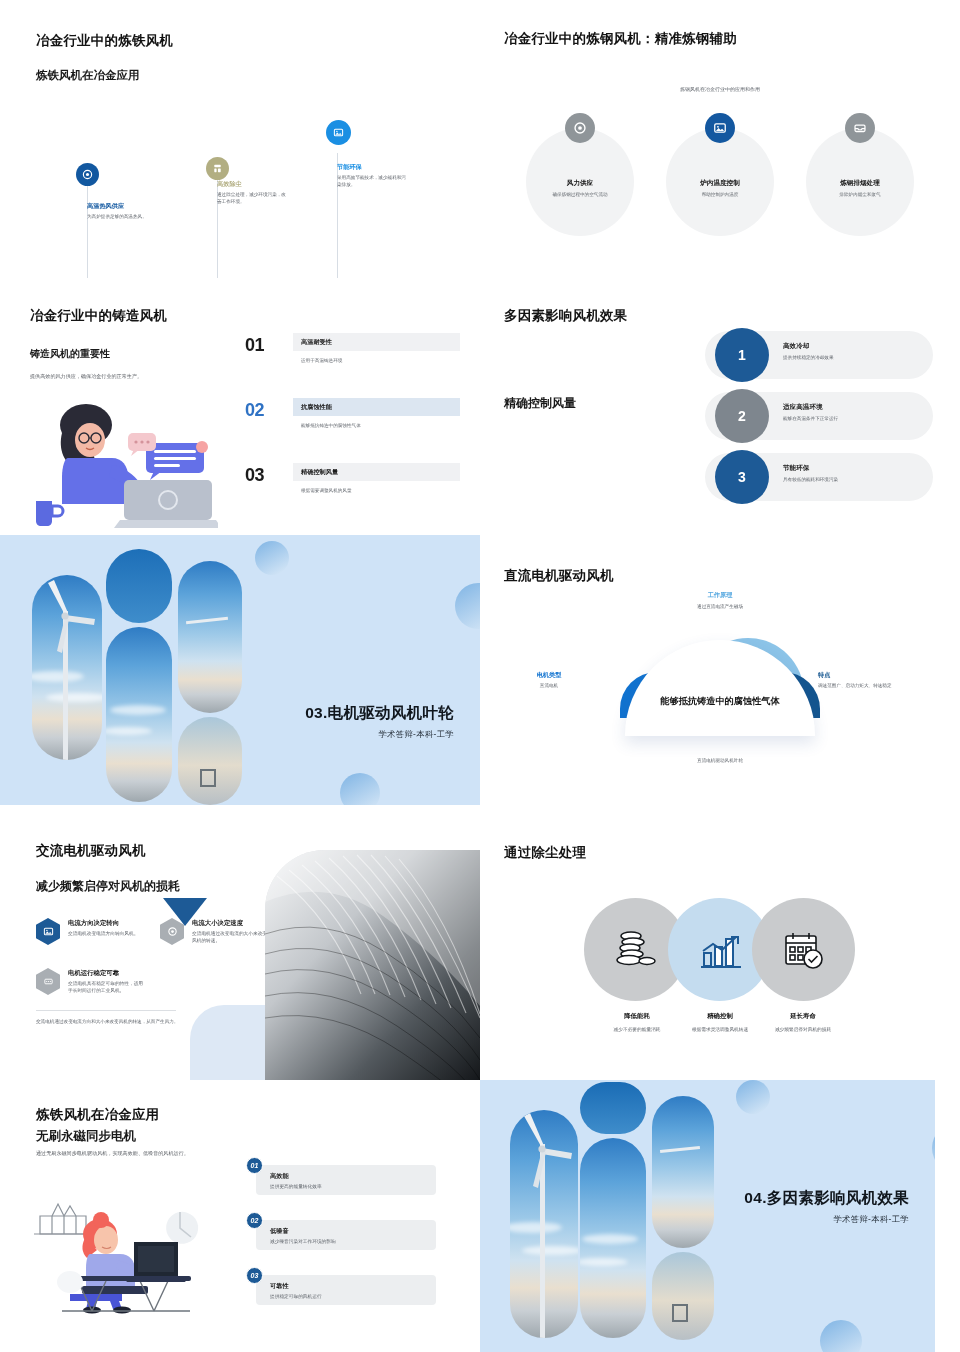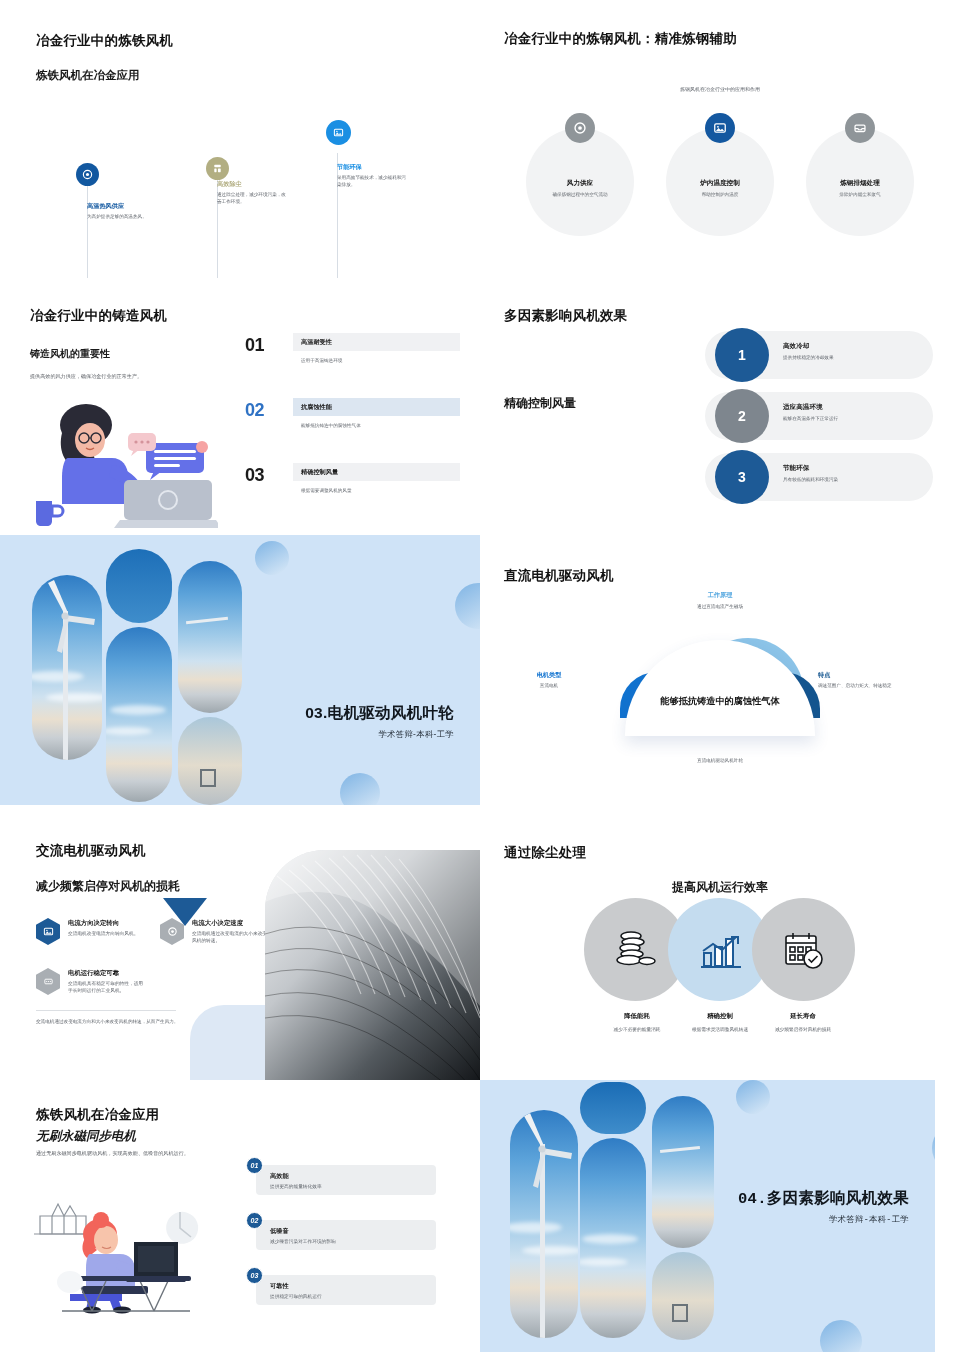--- a/index.html
+++ b/index.html
@@ -66,21 +66,21 @@
   #sl4 .t2 { position:absolute; left:24px; top:110px; }
   .pill { position:absolute; left:225px; width:228px; height:48px;
           background:#f1f2f3; border-radius:24px; }
   .pill .circ { position:absolute; left:10px; top:-3px; width:54px;height:54px;
           border-radius:50%; color:#fff; font-size:14px; font-weight:bold;
           display:flex;align-items:center;justify-content:center;}
   .pill .ptxt { position:absolute; left:78px; top:11px; }
 
   
   #sl5 { left:0; top:535px; width:480px; height:270px; background:#cfe3f7; }
-  #sl6 { left:480px; top:1080px; width:455px; height:272px; background:#cfe3f7;font-family:Liberation Mono, monospace; }
+  #sl6 { left:480px; top:1080px; width:455px; height:272px; background:#cfe3f7; }
   .cov-txt { position:absolute; right:26px; text-align:right; }
   .cov-txt h2 { font-size:15.5px; font-weight:bold; color:#10161d; letter-spacing:.3px;}
   .cov-txt p  { font-size:8.4px; color:#1d2630; margin-top:5px; letter-spacing:.3px;}
   .pod { position:absolute; overflow:hidden; }
   .sky { position:absolute; inset:0;
          background:linear-gradient(to bottom,#2f7cc4 0%,#5ca3da 22%,#9dc9e8 48%,
                     #cfe2f0 66%,#e9dfcf 78%,#c9cfd4 88%,#9ea7ad 100%); }
   .cloud { position:absolute; background:rgba(255,255,255,.62); border-radius:50%;
            filter:blur(2px); }
   .blob { position:absolute; border-radius:50%;
@@ -454,21 +454,20 @@
             <path d="M0 146q66 -14 132 30t83 74"></path>
         <path d="M0 168q68 -12 136 34t79 66"></path>
       </g>
       <path d="M0 52q62 -26 118 14T215 156V0H0z" fill="rgba(255,255,255,.30)"></path>
     </svg>
   </div>
 </section>
 
 <section class="slide" id="sl9">
   <div class="s-title t1">通过除尘处理</div>
-  <div class="hd2"><span class="s-sub" style="font-size:12px;">提高风机运行效率</span></div>
 
   <div class="vcirc" style="left:104px; background:#c9cbcd;">
     <svg width="46" height="40" viewBox="0 0 46 40">
       <g fill="#fff" stroke="#15181b" stroke-width="1.5">
         <ellipse cx="18" cy="6" rx="10" ry="4"></ellipse>
             <ellipse cx="20" cy="12" rx="11" ry="4"></ellipse>
         <ellipse cx="17" cy="18" rx="10" ry="4"></ellipse>
             <ellipse cx="19" cy="24" rx="11" ry="4"></ellipse>
         <ellipse cx="16" cy="30" rx="12" ry="4.4"></ellipse>
             <ellipse cx="34" cy="31" rx="8" ry="3.4"></ellipse>
@@ -513,21 +512,21 @@
     <p>根据需求灵活调整风机转速</p>
   </div>
   <div class="vlab" style="left:258px; top:192px;">
     <h5>延长寿命</h5>
     <p>减少频繁启停对风机的损耗</p>
   </div>
 </section>
 
 <section class="slide" id="sl10">
   <div class="s-title t1">炼铁风机在冶金应用</div>
-  <div class="s-sub t2" style="font-size:12.5px;font-style:italic;">无刷永磁同步电机</div>
+  <div class="s-sub t2" style="font-size:12.5px;">无刷永磁同步电机</div>
   <div class="tiny2 lead">通过无刷永磁同步电机驱动风机，实现高效能、低噪音的风机运行。</div>
 
   <div class="pcard" style="top:85px;">
     <div class="pbadge">01</div>
     <h5>高效能</h5>
     <p>提供更高的能量转化效率</p>
   </div>
   <div class="pcard" style="top:140px;">
     <div class="pbadge">02</div>
     <h5>低噪音</h5>

